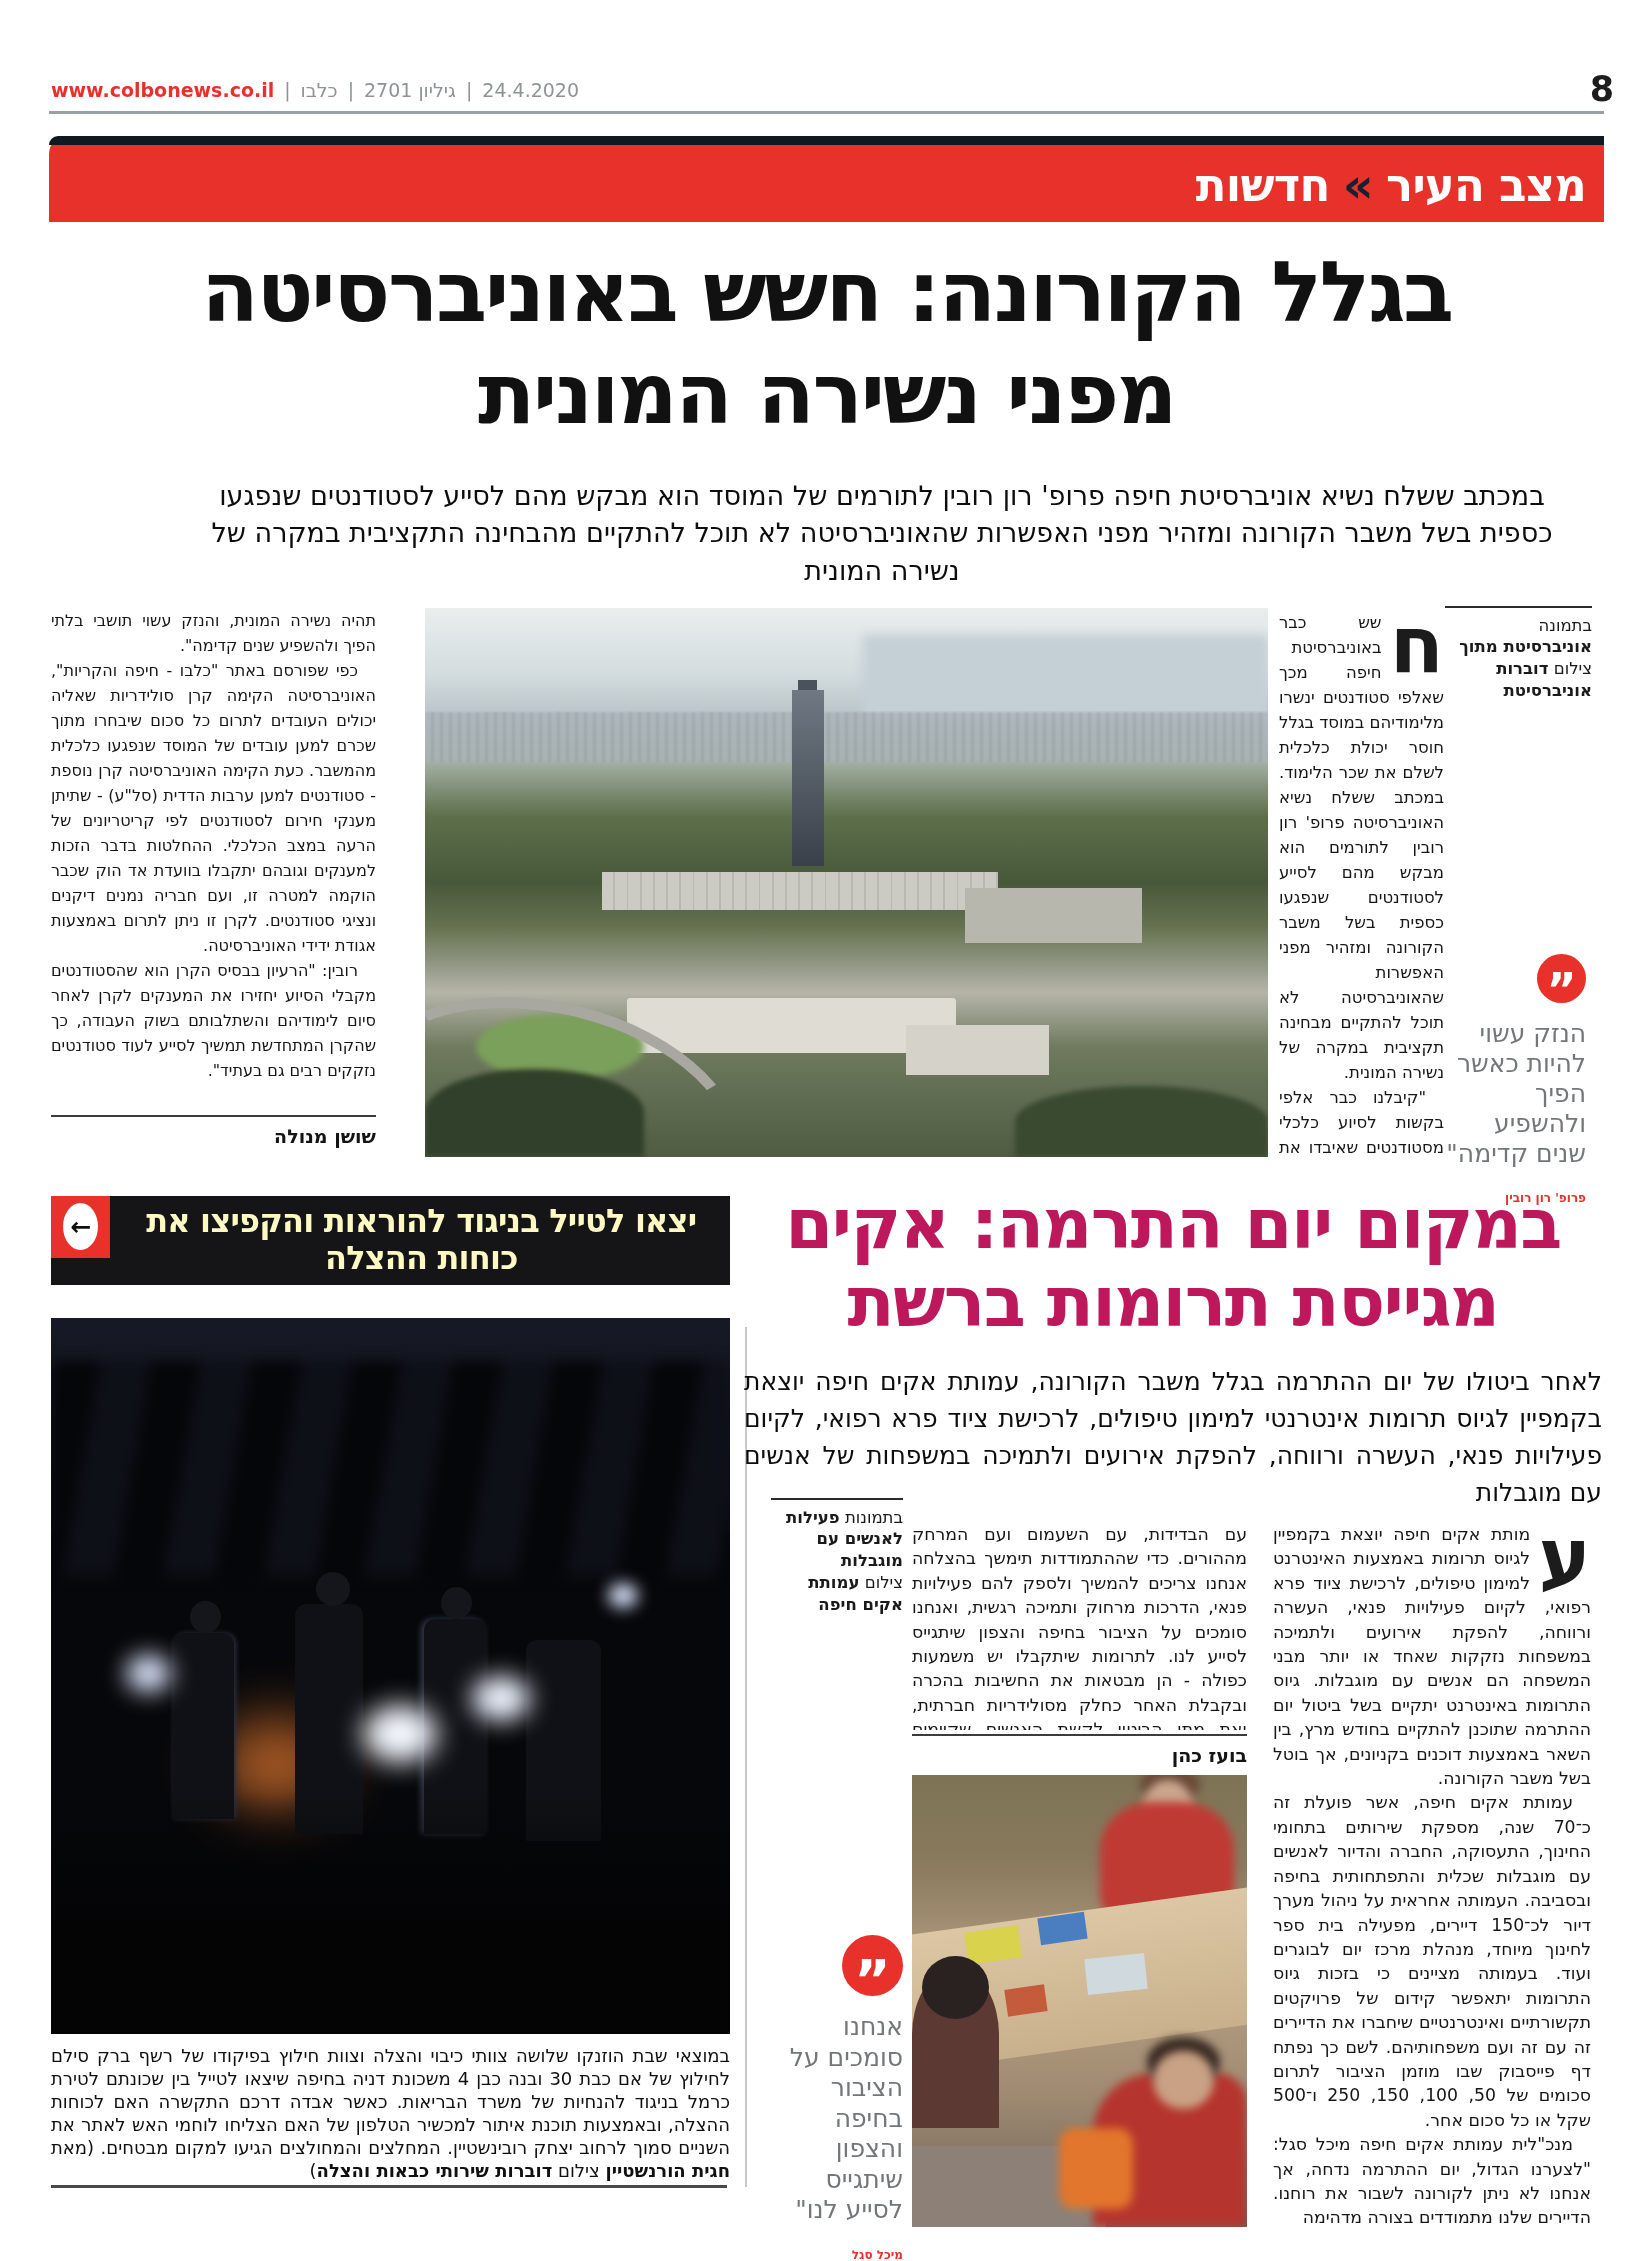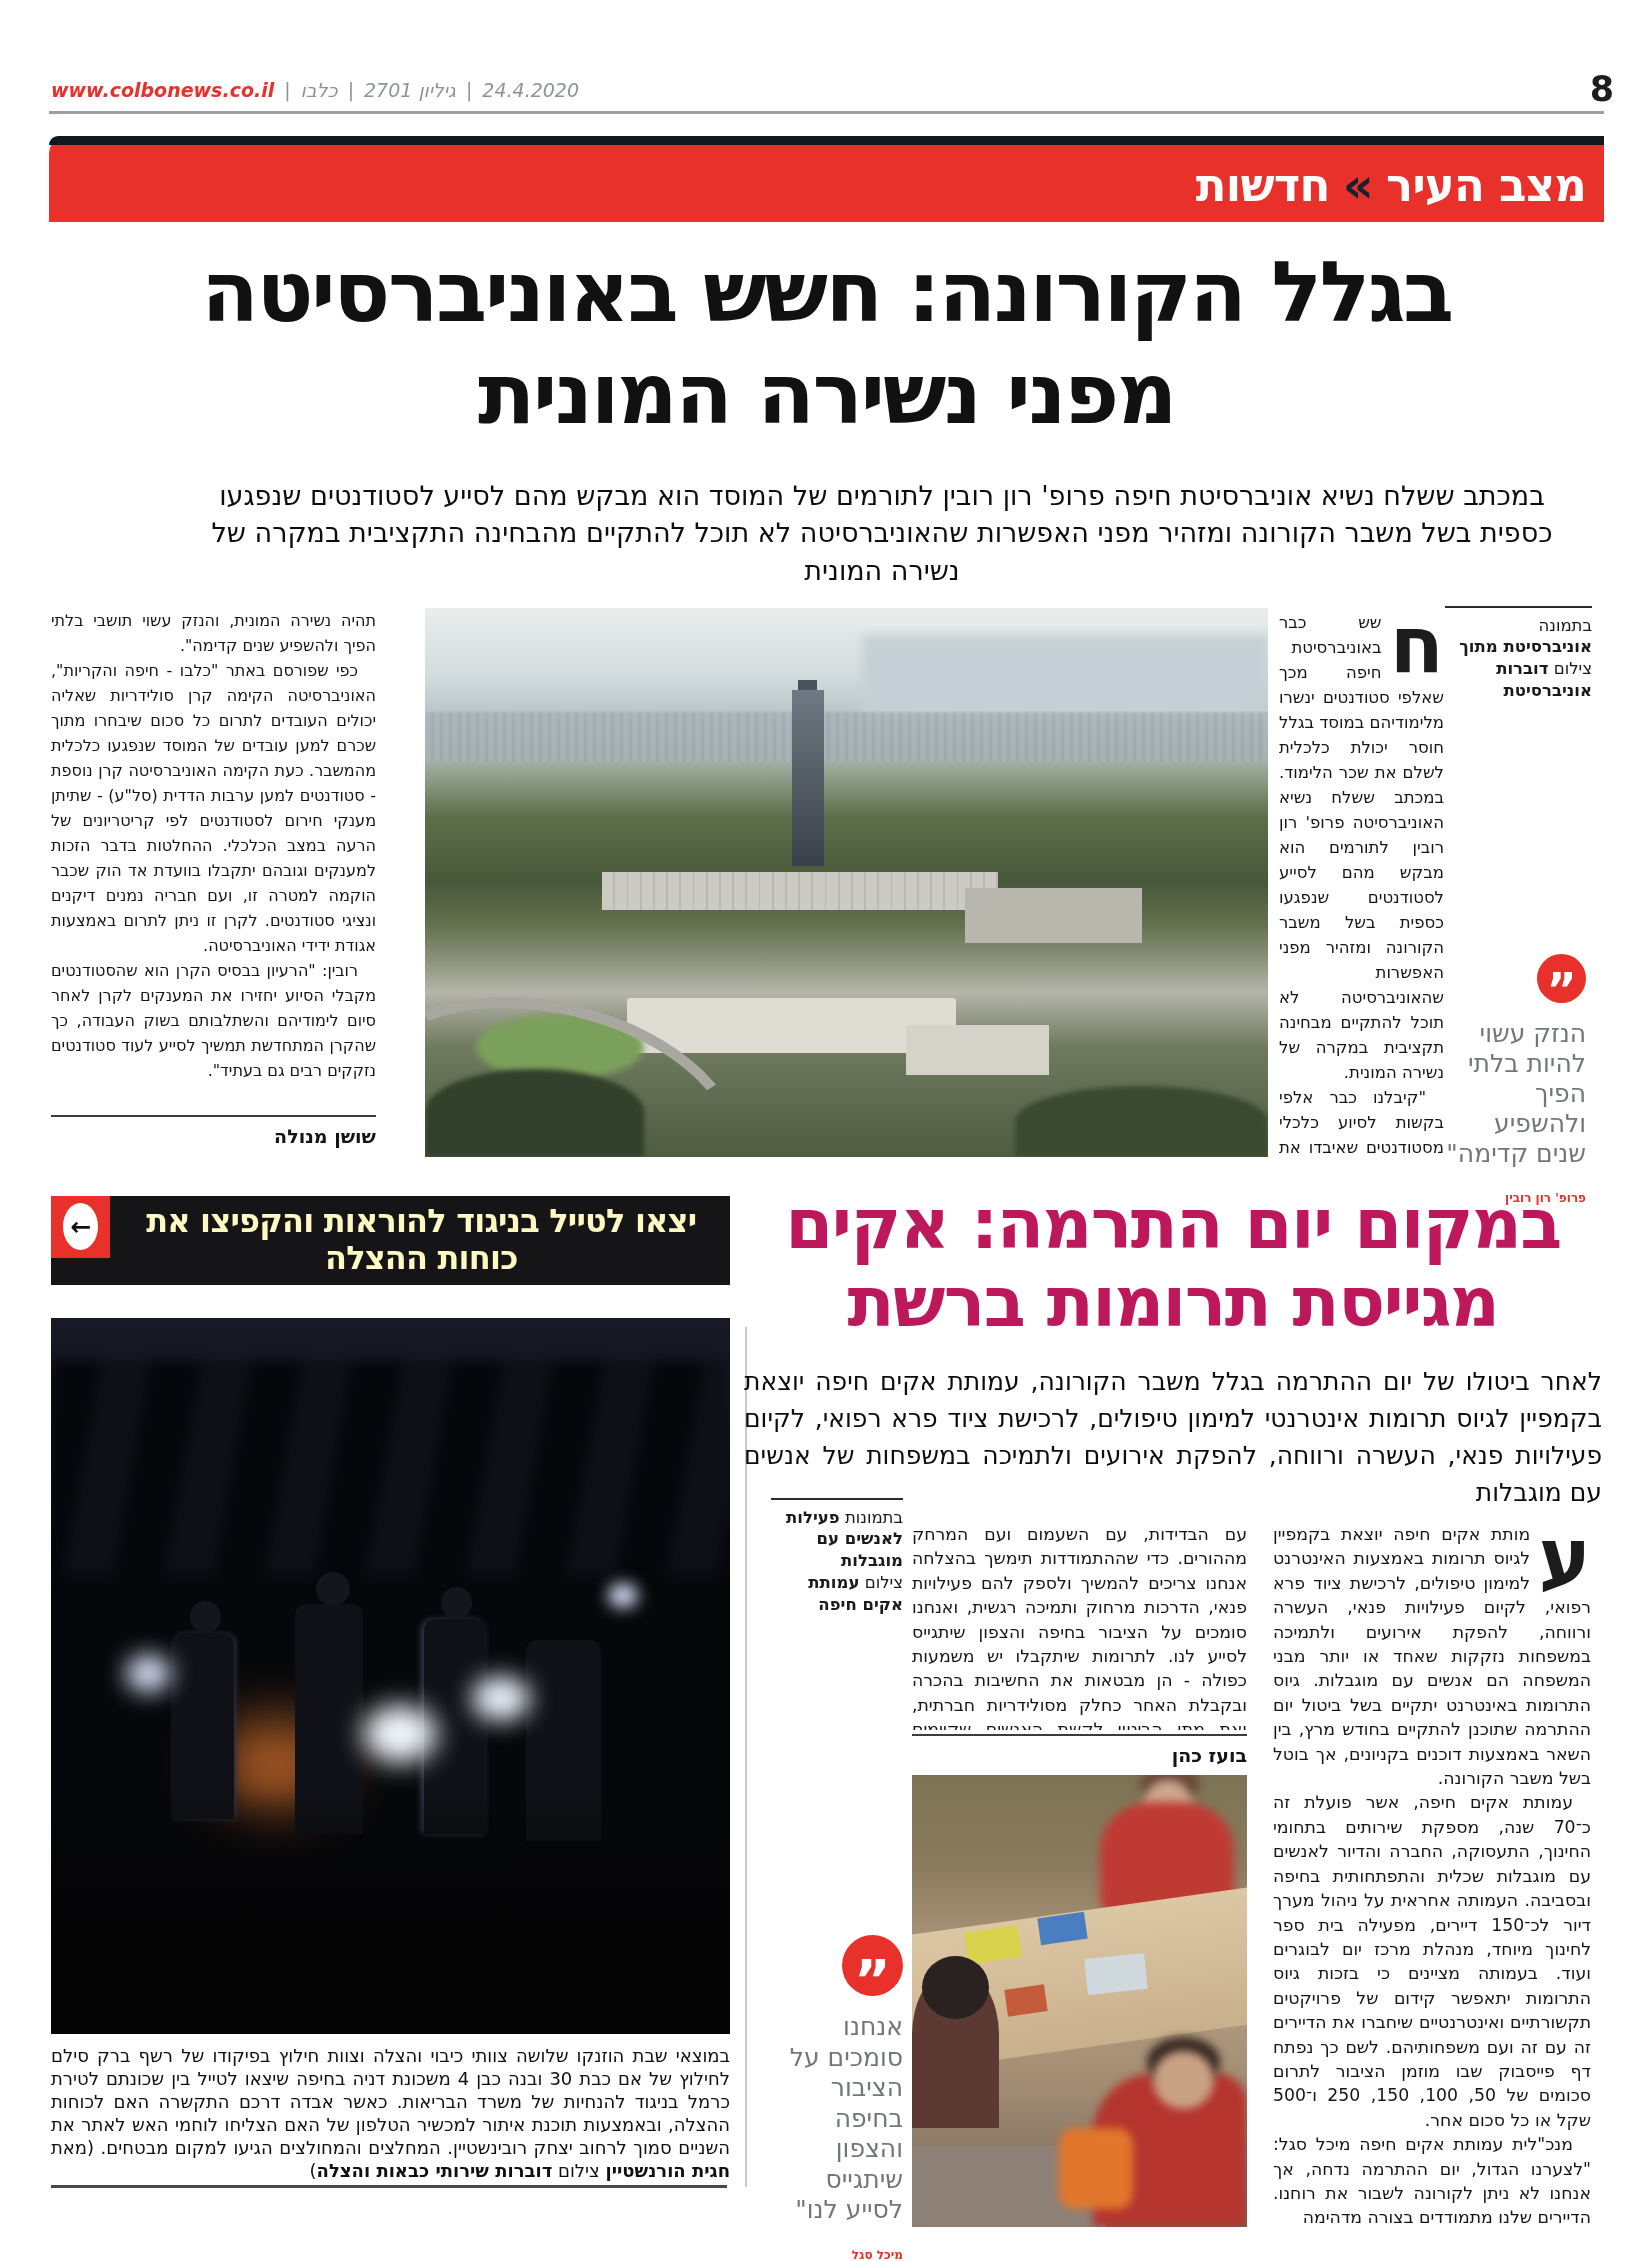--- a/index.html
+++ b/index.html
@@ -3,21 +3,21 @@
 <meta charset="utf-8">
 <style>
   * { margin:0; padding:0; box-sizing:border-box; }
   html,body { background:#e9e9e9; }
   body { font-family:"DejaVu Sans", sans-serif; }
   .page { position:relative; width:1650px; height:2261px; background:#ffffff; margin:0 auto;
           direction:rtl; overflow:hidden; color:#141414; }
 
   
   .site-info { position:absolute; left:51px; top:79px; direction:ltr; font-size:19px; color:#8f9396;
-               display:flex; gap:10px; align-items:baseline;font-style:italic; }
+               display:flex; gap:10px; align-items:baseline; }
   .site-info .url { color:#e8312a; font-weight:bold; }
   .site-info .heb { direction:rtl; unicode-bidi:isolate; }
   .page-num { position:absolute; right:36px; top:69px; font-size:35px; font-weight:bold; color:#1d1d1d; }
   .header-rule { position:absolute; top:111px; left:49px; right:46px; height:2.5px; background:#9aa0a3; }
 
   
   .banner { position:absolute; top:136px; left:49px; right:46px; height:86px; background:#e8312a;
             border-radius:18px 0 0 0; }
   .banner-topbar { position:absolute; top:0; left:0; right:0; height:9px; background:#111820;
                    border-radius:18px 0 0 0; }
@@ -207,21 +207,21 @@
     <div class="ph1-bldg-white"></div>
     <div class="ph1-bldg-white2"></div>
     <div class="ph1-grass"></div>
     <div class="ph1-road"></div>
     <div class="ph1-tree1"></div>
     <div class="ph1-tree2"></div>
   </div>
 
   <div class="pullquote pq1">
     <span class="qcircle">”</span>
-    <div class="qtext">הנזק עשוי להיות בלתי הפיך ולהשפיע שנים קדימה"</div>
+    <div class="qtext">הנזק עשוי להיות כאשר הפיך ולהשפיע שנים קדימה"</div>
     <div class="qname">פרופ' רון רובין</div>
   </div>
 
   <div class="bodycol a1col2">
     <p>תהיה נשירה המונית, והנזק עשוי תושבי בלתי הפיך ולהשפיע שנים קדימה".</p>
     <p>כפי שפורסם באתר "כלבו - חיפה והקריות", האוניברסיטה הקימה קרן סולידריות שאליה יכולים העובדים לתרום כל סכום שיבחרו מתוך שכרם למען עובדים של המוסד שנפגעו כלכלית מהמשבר. כעת הקימה האוניברסיטה קרן נוספת - סטודנטים למען ערבות הדדית (סל"ע) - שתיתן מענקי חירום לסטודנטים לפי קריטריונים של הרעה במצב הכלכלי. ההחלטות בדבר הזכות למענקים וגובהם יתקבלו בוועדת אד הוק שכבר הוקמה למטרה זו, ועם חבריה נמנים דיקנים ונציגי סטודנטים. לקרן זו ניתן לתרום באמצעות אגודת ידידי האוניברסיטה.</p>
     <p>רובין: "הרעיון בבסיס הקרן הוא שהסטודנטים מקבלי הסיוע יחזירו את המענקים לקרן לאחר סיום לימודיהם והשתלבותם בשוק העבודה, כך שהקרן המתחדשת תמשיך לסייע לעוד סטודנטים נזקקים רבים גם בעתיד".</p>
   </div>
   <div class="authorblock author1">שושן מנולה</div>
 

